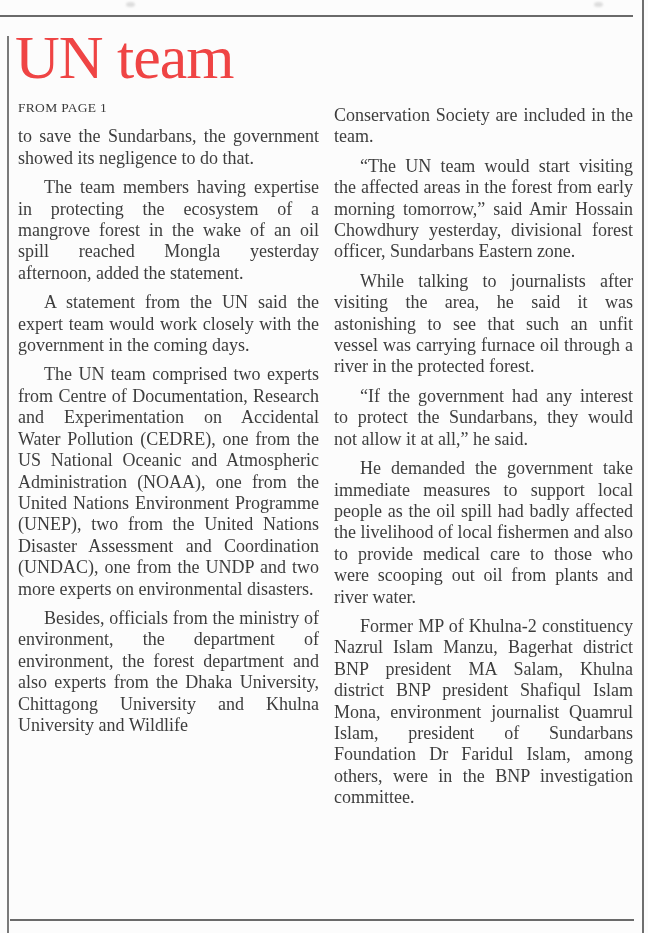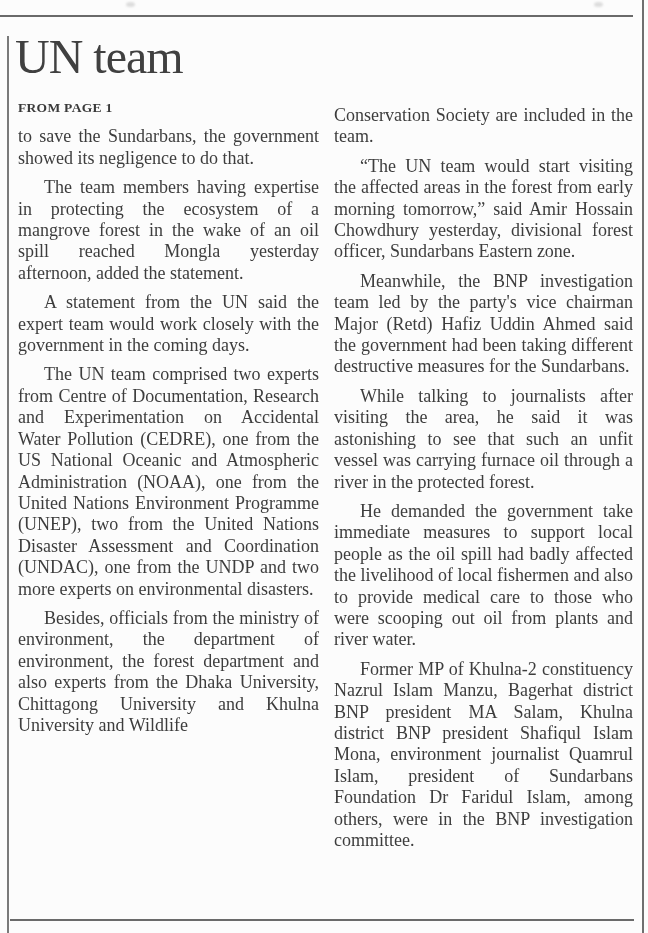--- a/index.html
+++ b/index.html
@@ -32,29 +32,29 @@
   .rule { position: absolute; background: #6a6a6a; }
   .rule-top    { left: 0;     top: 15px;  width: 633px; height: 2px; }
   .rule-bottom { left: 10px;  top: 919px; width: 624px; height: 2px; }
   .rule-left   { left: 7px;   top: 36px;  width: 2px;   height: 897px; background: #7a7a7a; }
   .rule-right  { left: 642px; top: 0;     width: 2px;   height: 933px; background: #6f6f6f; }
 
   .headline {
     position: absolute;
     left: 15px;
     top: 24px;
-    font-size: 48px;
+    font-size: 62px;
     line-height: 66px;
     font-weight: normal;
     letter-spacing: -1px;
-    color: #404040;
+    color: #ef4444;
   }
   .kicker {
     font-size: 13.5px;
-    font-weight: bold;
+    font-weight: normal;
     letter-spacing: 0.3px;
     color: #3a3a3a;
     margin-bottom: 3px;
   }
   .col {
     position: absolute;
     top: 97px;
     height: 820px;
     overflow: hidden;
     font-size: 18px;
@@ -87,19 +87,19 @@
     <p>to save the Sundarbans, the government showed its negligence to do that.</p>
     <p class="indent">The team members having expertise in protecting the ecosystem of a mangrove forest in the wake of an oil spill reached Mongla yesterday afternoon, added the statement.</p>
     <p class="indent">A statement from the UN said the expert team would work closely with the government in the coming days.</p>
     <p class="indent">The UN team comprised two experts from Centre of Documentation, Research and Experimentation on Accidental Water Pollution (CEDRE), one from the US National Oceanic and Atmospheric Administration (NOAA), one from the United Nations Environment Programme (UNEP), two from the United Nations Disaster Assessment and Coordination (UNDAC), one from the UNDP and two more experts on environmental disasters.</p>
     <p class="indent">Besides, officials from the ministry of environment, the department of environment, the forest department and also experts from the Dhaka University, Chittagong University and Khulna University and Wildlife</p>
   </div>
 
   <div class="col col-right">
     <p>Conservation Society are included in the team.</p>
     <p class="indent">“The UN team would start visiting the affected areas in the forest from early morning tomorrow,” said Amir Hossain Chowdhury yesterday, divisional forest officer, Sundarbans Eastern zone.</p>
-    <p class="indent">Meanwhile, the BNP investigation team led by the party's vice chairman Major (Retd) Hafiz Uddin Ahmed said the government had been taking different destructive measures for the Sundarbans.</p>
     <p class="indent">While talking to journalists after visiting the area, he said it was astonishing to see that such an unfit vessel was carrying furnace oil through a river in the protected forest.</p>
+    <p class="indent">“If the government had any interest to protect the Sundarbans, they would not allow it at all,” he said.</p>
     <p class="indent">He demanded the government take immediate measures to support local people as the oil spill had badly affected the livelihood of local fishermen and also to provide medical care to those who were scooping out oil from plants and river water.</p>
     <p class="indent">Former MP of Khulna-2 constituency Nazrul Islam Manzu, Bagerhat district BNP president MA Salam, Khulna district BNP president Shafiqul Islam Mona, environment journalist Quamrul Islam, president of Sundarbans Foundation Dr Faridul Islam, among others, were in the BNP investigation committee.</p>
   </div>
 
 </div>
 
 </body></html>

